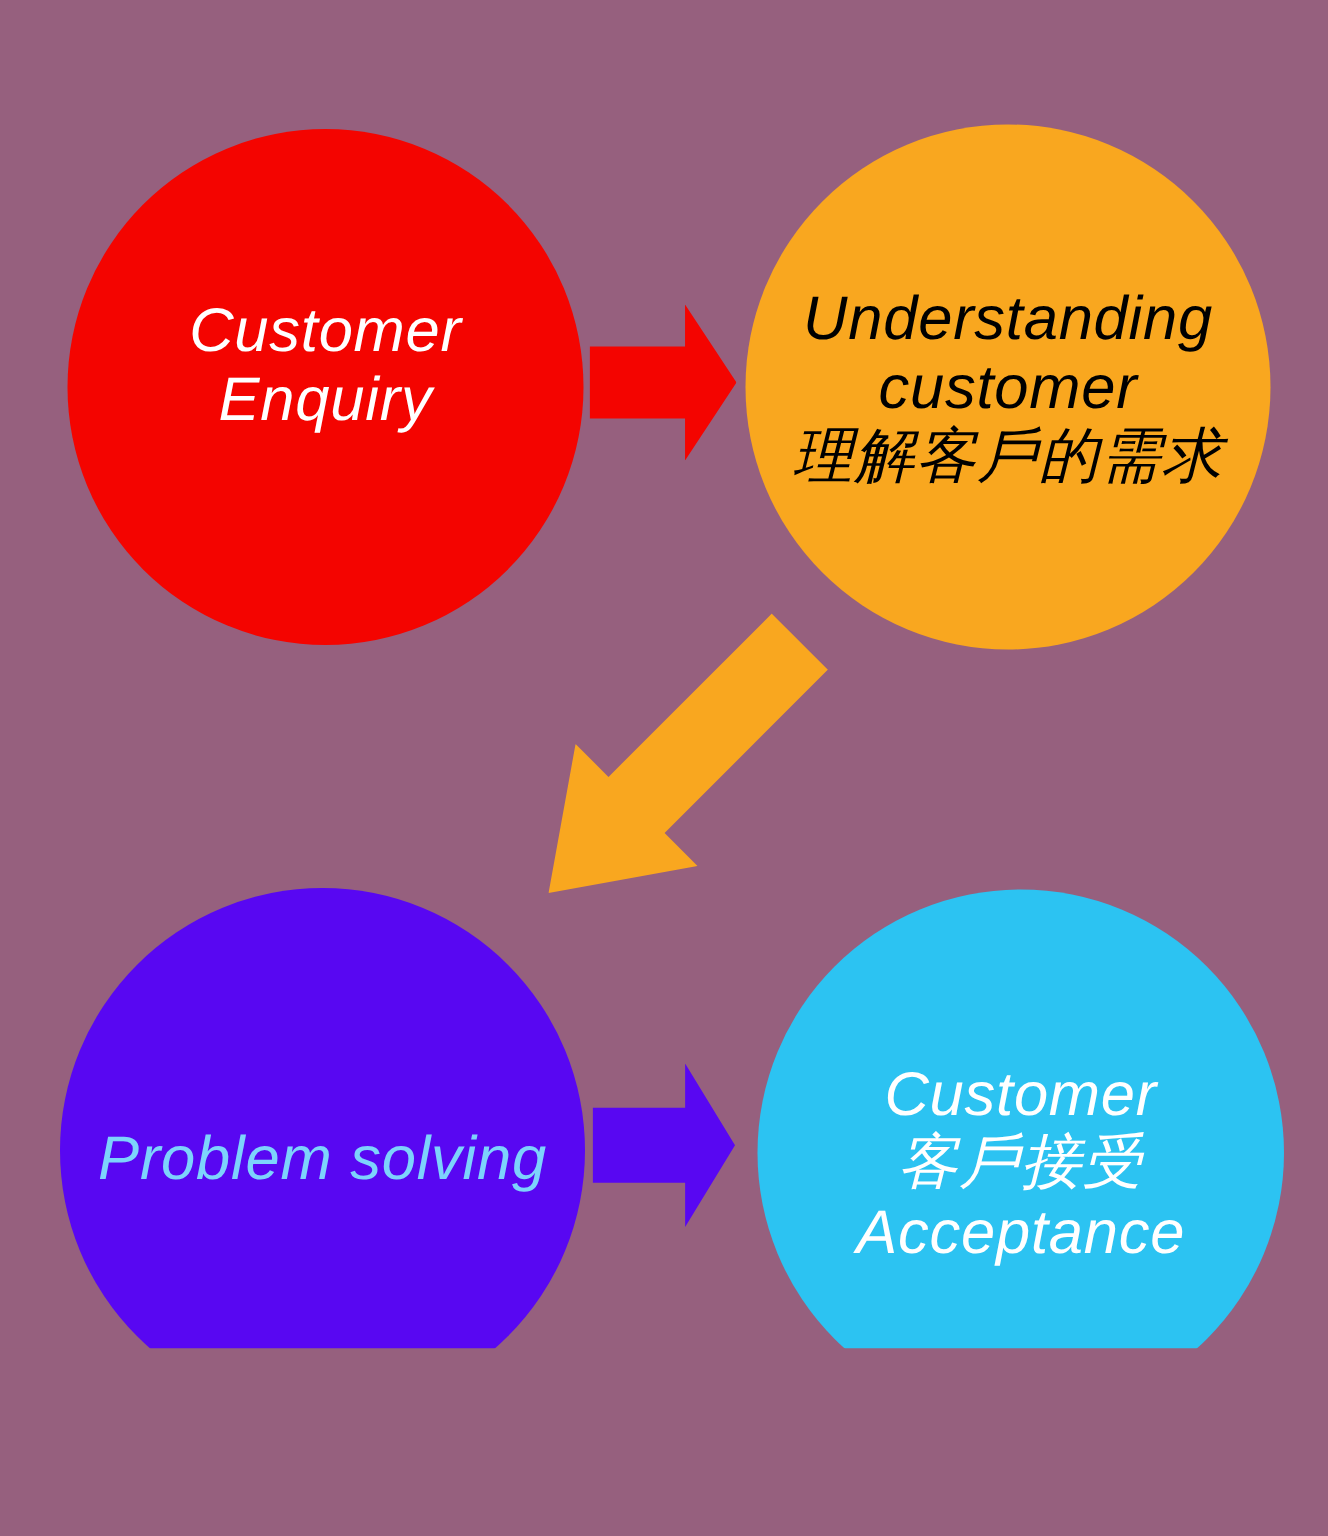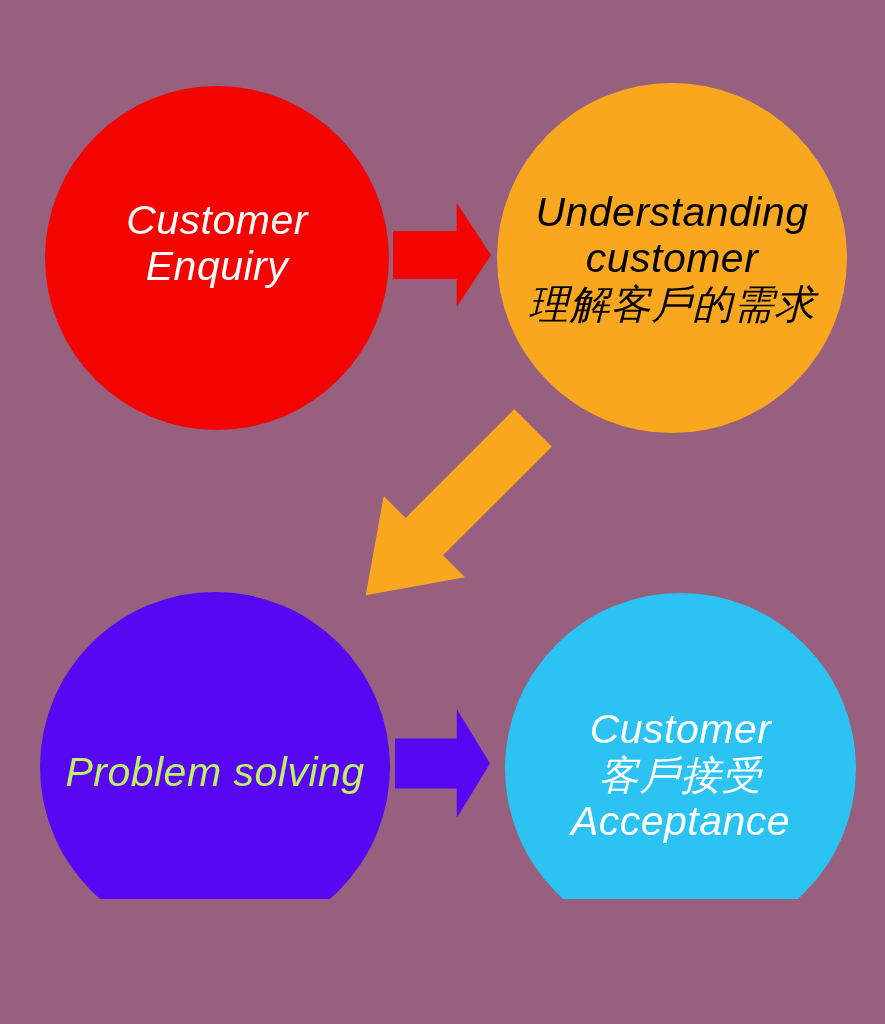--- a/index.html
+++ b/index.html
@@ -71,21 +71,21 @@
   <div class="circle c2" style="background-color: rgb(249, 167, 31); color: #000000;">
     <div class="label">
       <div class="line">Understanding</div>
       <div class="line">customer</div>
       <div class="line zh">理解客戶的需求</div>
     </div>
   </div>
 
   <div class="arrow a2" style="background-color: rgb(249, 167, 31);"></div>
 
-  <div class="circle c3" style="background-color: rgb(88, 7, 242); color: #bef264;">
+  <div class="circle c3" style="background-color: rgb(88, 7, 242); color: #7dd3fc;">
     <div class="label">
       <div class="line">Problem solving</div>
     </div>
   </div>
 
   <div class="arrow a3" style="background-color: rgb(88, 7, 242);"></div>
 
   <div class="circle c4" style="background-color: rgb(44, 195, 242); color: rgb(255, 255, 255);">
     <div class="label">
       <div class="line">Customer</div>

